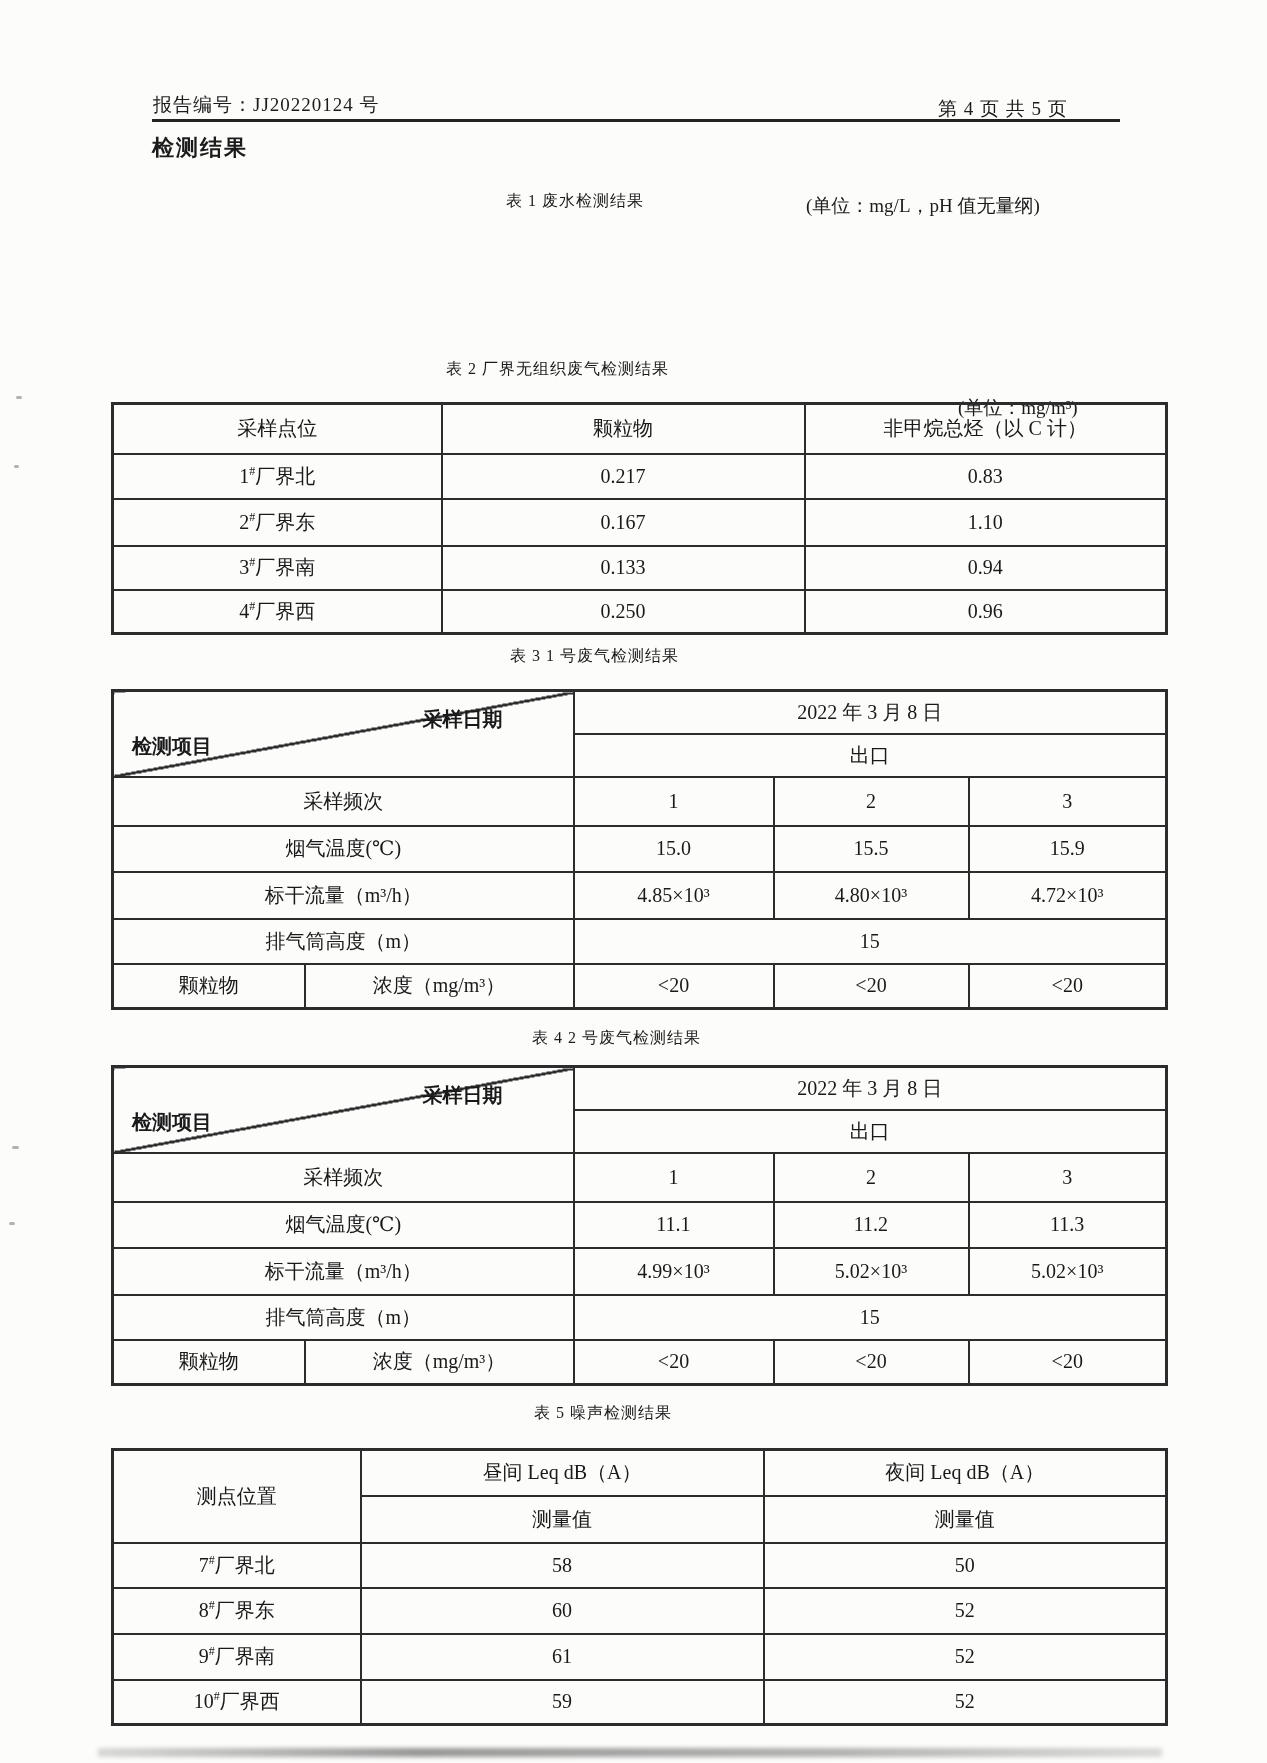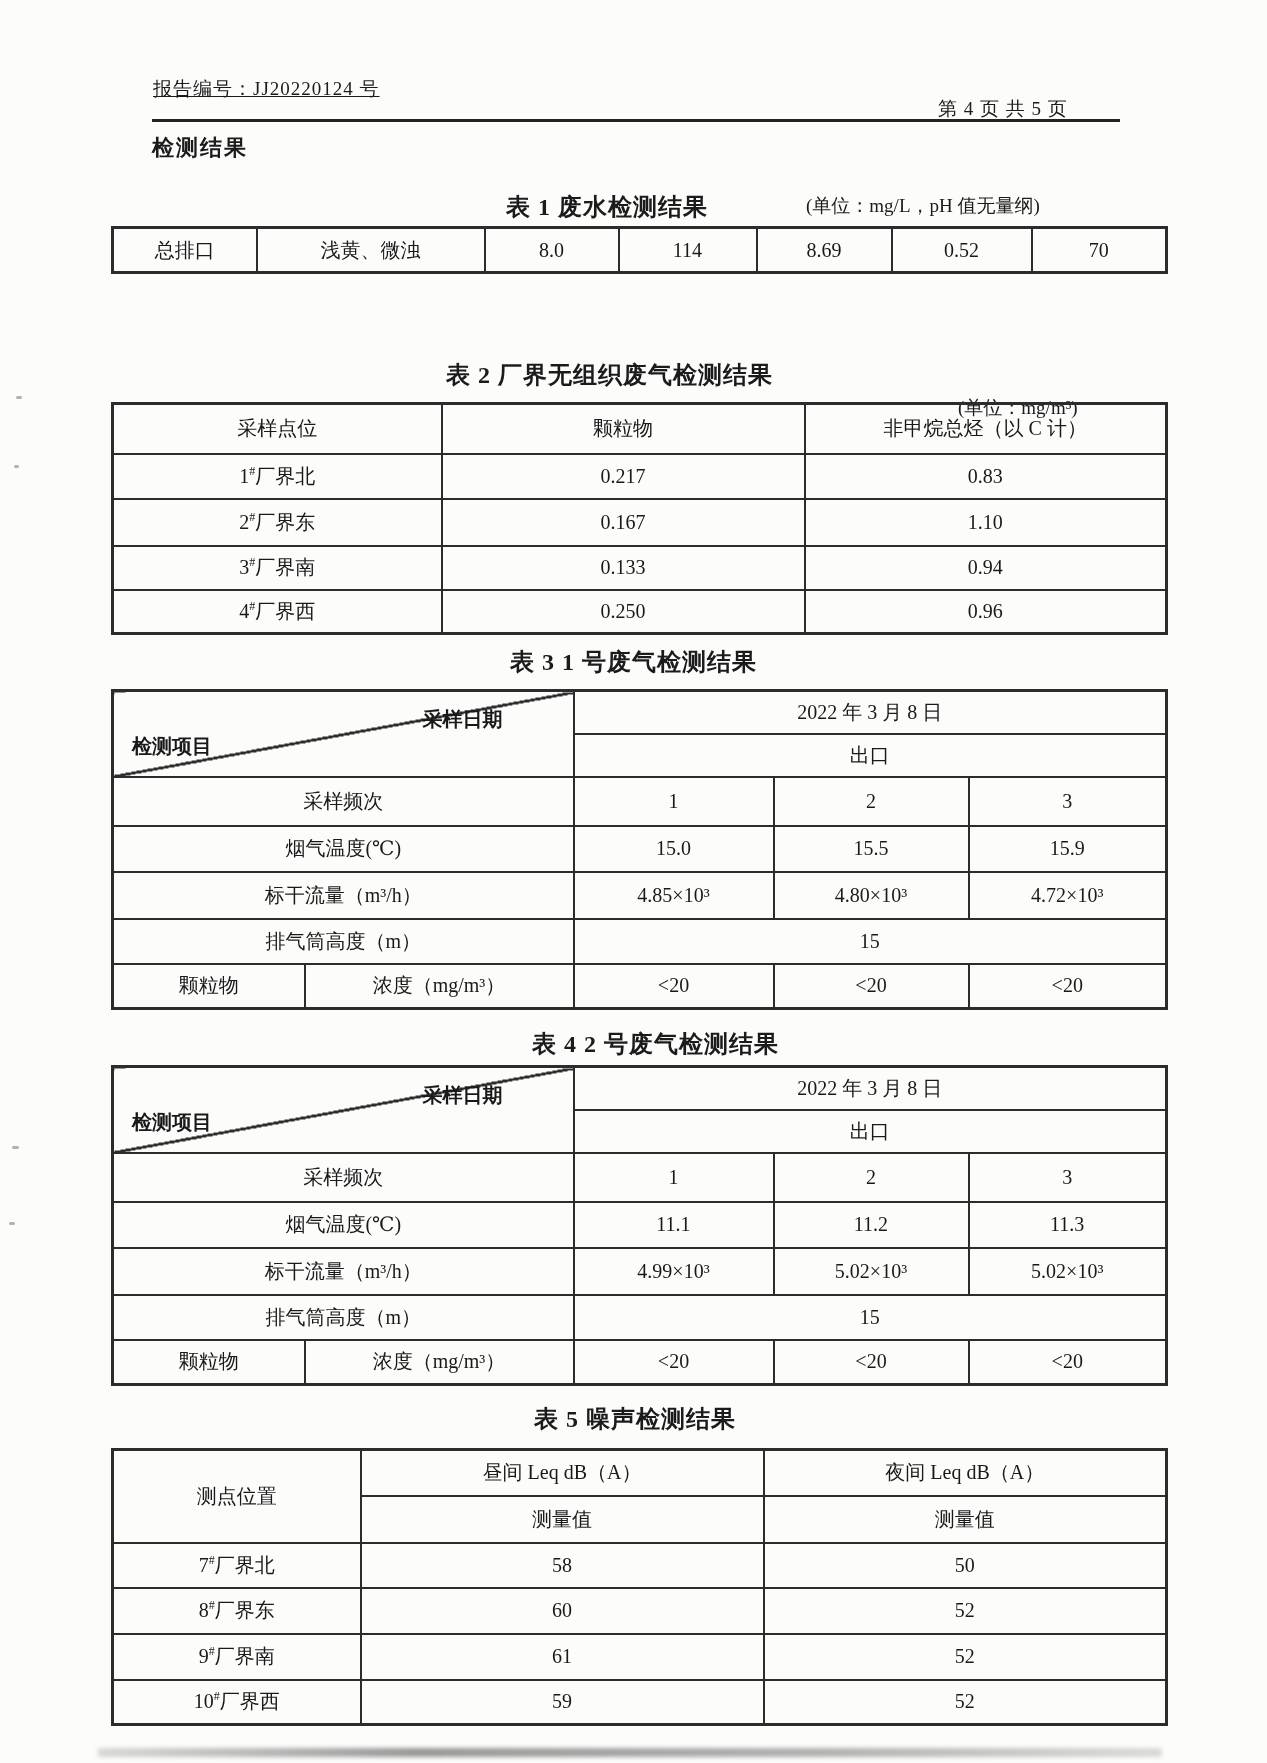--- a/index.html
+++ b/index.html
@@ -6,21 +6,21 @@
   .page{
     position:relative; width:1267px; height:1763px; margin:0 auto;
     background:#fcfcfb; overflow:hidden;
     font-family:"Liberation Serif","DejaVu Serif",serif;
     color:#1b1b1b;
   }
   .abs{position:absolute;}
   .hdr-text{font-size:19px; letter-spacing:1px; white-space:nowrap;}
   .hdr-rule{background:#232323; height:3px;}
   .section-title{font-size:22px; font-weight:bold; letter-spacing:2px;}
-  .tbl-title{font-size:24px; font-weight:bold; letter-spacing:1px; white-space:nowrap;}
+  .tbl-title{font-size:16px; font-weight:normal; letter-spacing:1px; white-space:nowrap;}
   .tbl-unit{font-size:19px; font-weight:normal; white-space:nowrap;}
 
   table.t{
     position:absolute; border-collapse:collapse; table-layout:fixed;
     border:3px solid #2c2c2c; background:transparent;
   }
   table.t th, table.t td{
     border:2px solid #2c2c2c; text-align:center; vertical-align:middle;
     font-size:20px; font-weight:normal; color:#191919; padding:0 2px;
     overflow:hidden; white-space:nowrap;
@@ -46,48 +46,39 @@
     background:linear-gradient(to right, rgba(110,110,110,.25), rgba(70,70,70,.55) 30%,
       rgba(90,90,90,.45) 70%, rgba(120,120,120,.25));
     filter:blur(2px);
   }
 </style>
 </head>
 <body>
 
 <div class="page">
 
-  <div class="abs hdr-text" style="left:153px; top:76px;text-decoration:underline;">报告编号：JJ20220124 号</div>
+  <div class="abs hdr-text" style="left:153px; top:92px;">报告编号：JJ20220124 号</div>
   <div class="abs hdr-text" style="left:938px; top:96px;text-align:center;">第 4 页 共 5 页</div>
   <div class="abs hdr-rule" style="left:152px; top:119px; width:968px;"></div>
   <div class="abs section-title" style="left:152px; top:133px;">检测结果</div>
 
   <div class="abs tbl-title" style="left:506px; top:191px;">表 1 废水检测结果</div>
   <div class="abs tbl-unit" style="left:806px; top:193px;">(单位：mg/L，pH 值无量纲)</div>
 
   <table class="t" style="left:111px; top:226px; width:1054px;">
     <colgroup>
       <col style="width:144px">
         <col style="width:228px">
         <col style="width:134px">
       <col style="width:138px">
         <col style="width:135px">
         <col style="width:140px">
         <col style="width:135px">
     </colgroup>
     <tbody>
-    <tr style="height:45px;">
-      <td>总排口</td>
-      <td>浅黄、微浊</td>
-      <td>8.0</td>
-      <td>114</td>
-      <td>8.69</td>
-      <td>0.52</td>
-      <td>70</td>
-    </tr>
   </tbody>
     </table>
 
   <div class="abs tbl-title" style="left:446px; top:359px;">表 2 厂界无组织废气检测结果</div>
   <div class="abs tbl-unit" style="left:958px; top:361px;margin-top:34px;">(单位：mg/m³)</div>
 
   <table class="t" style="left:111px; top:402px; width:1054px;">
     <colgroup>
         <col style="width:329px">
         <col style="width:363px">

